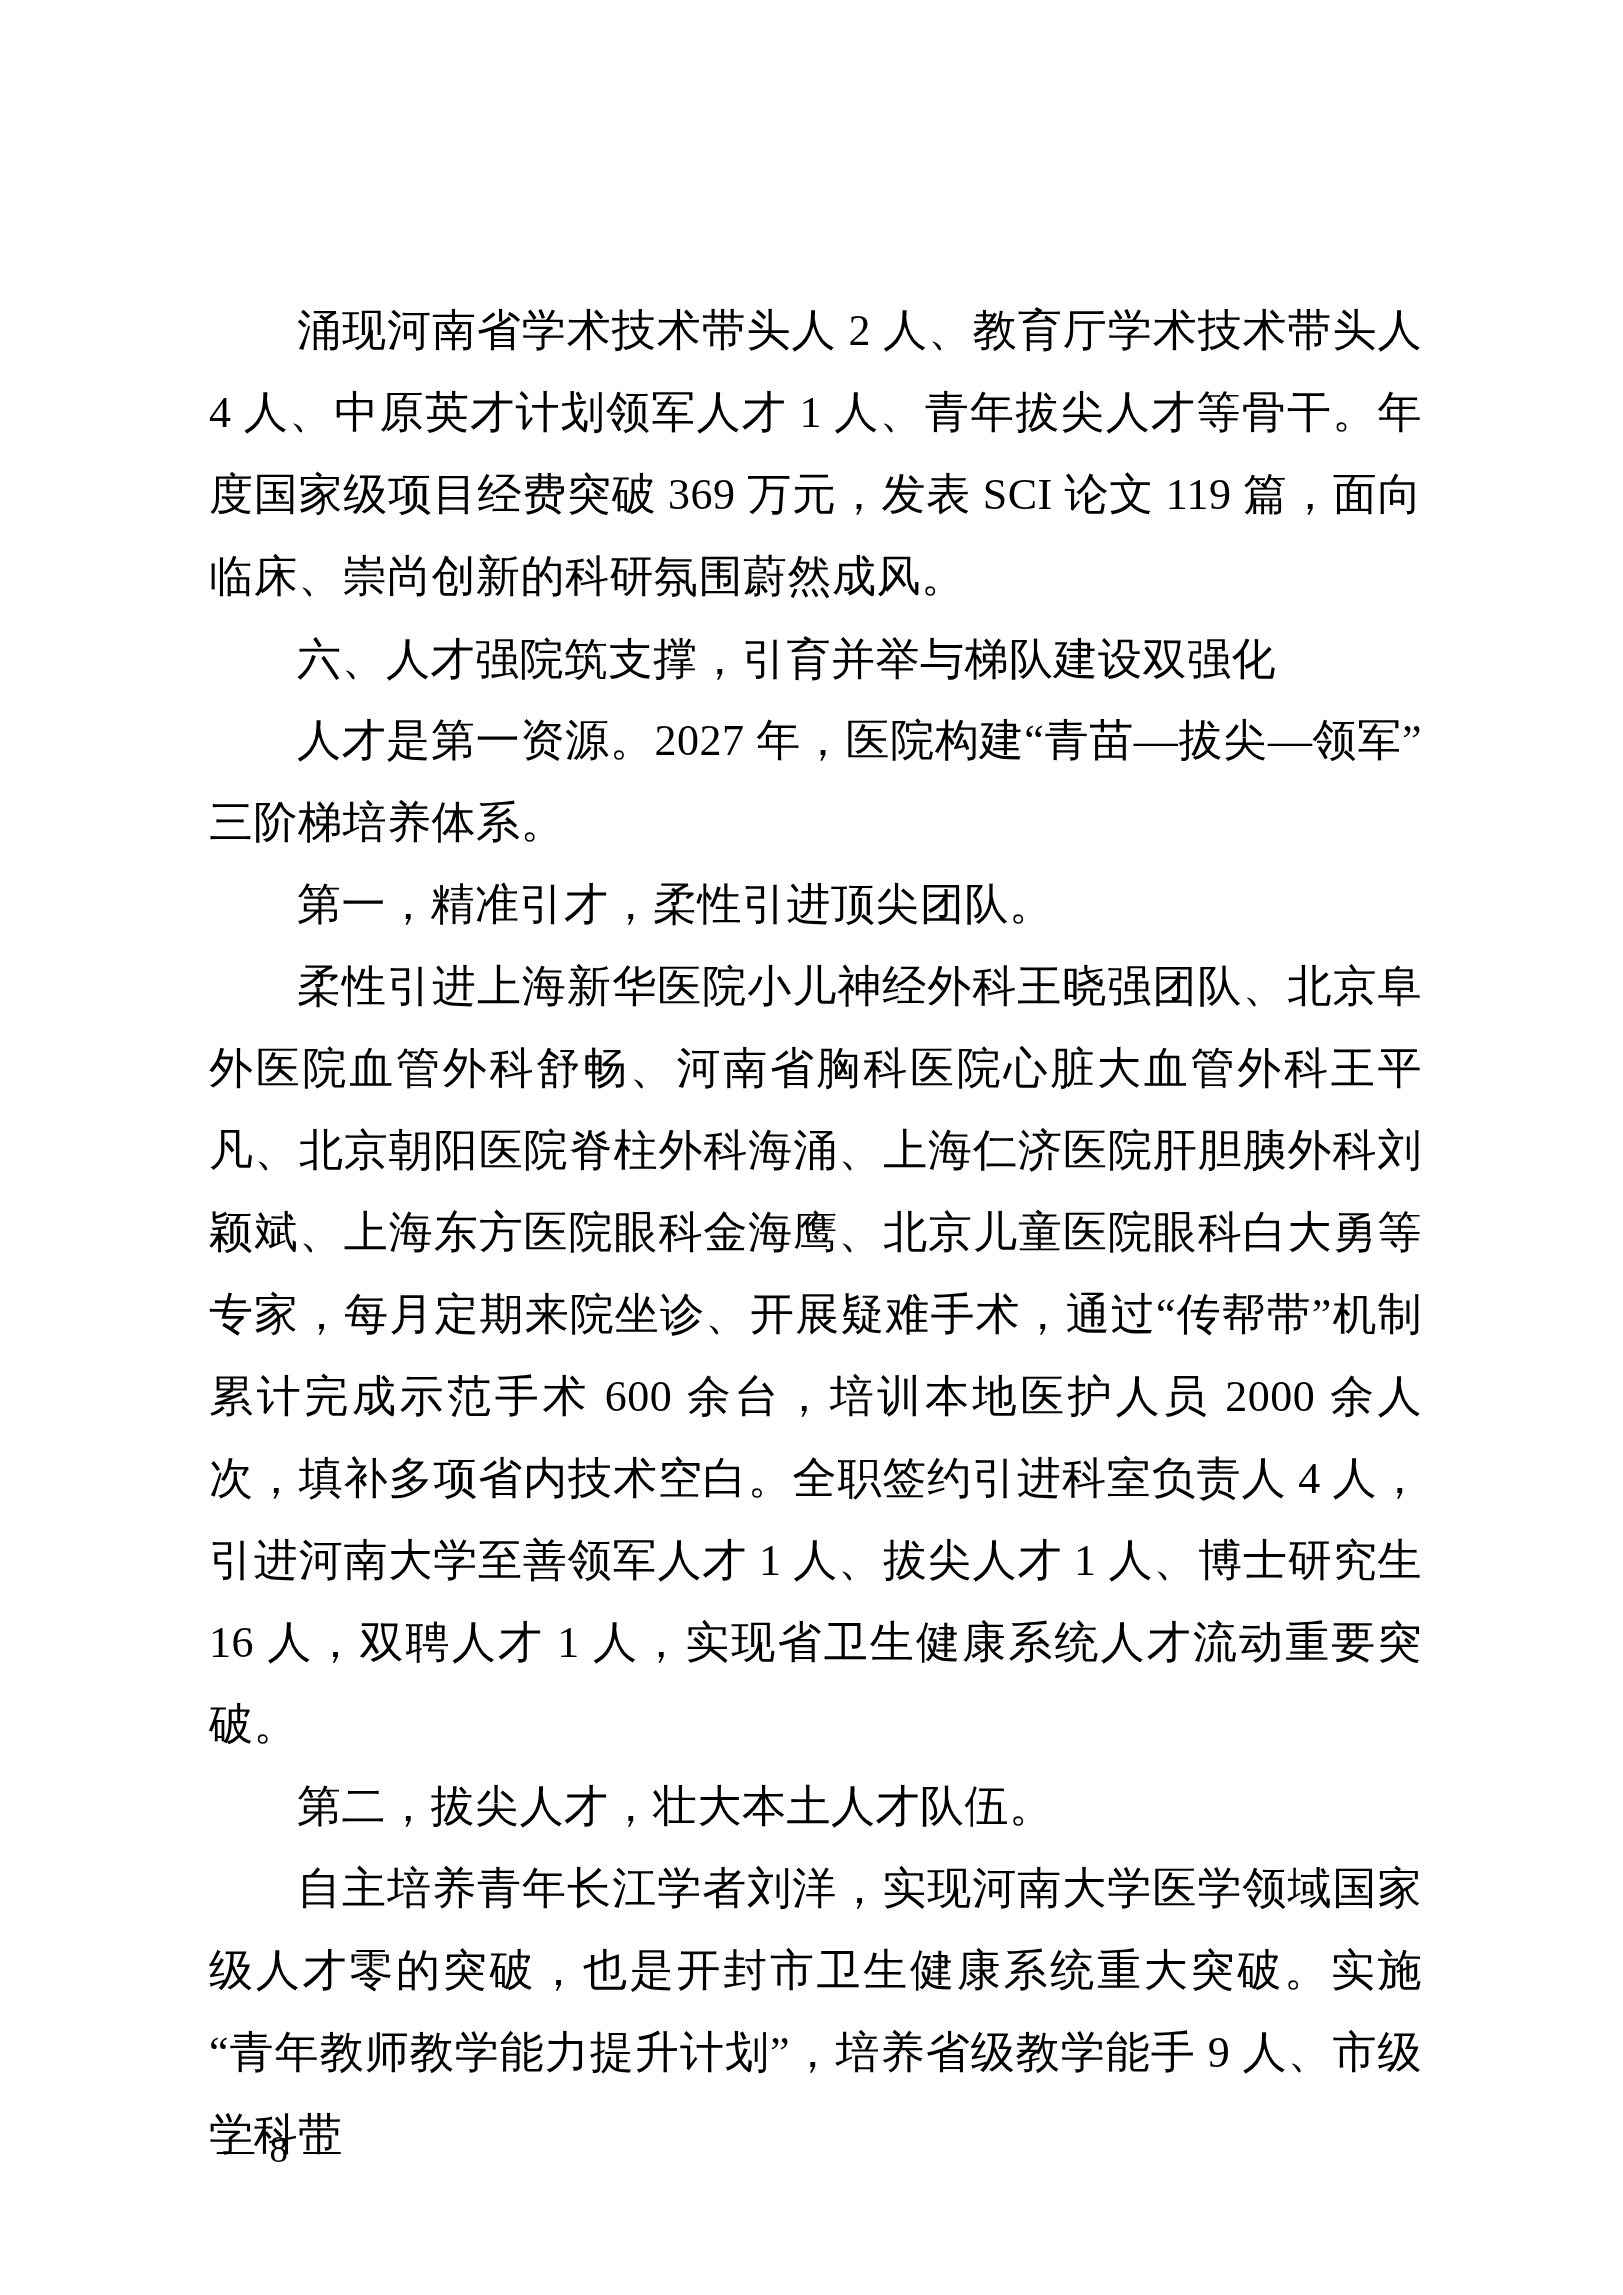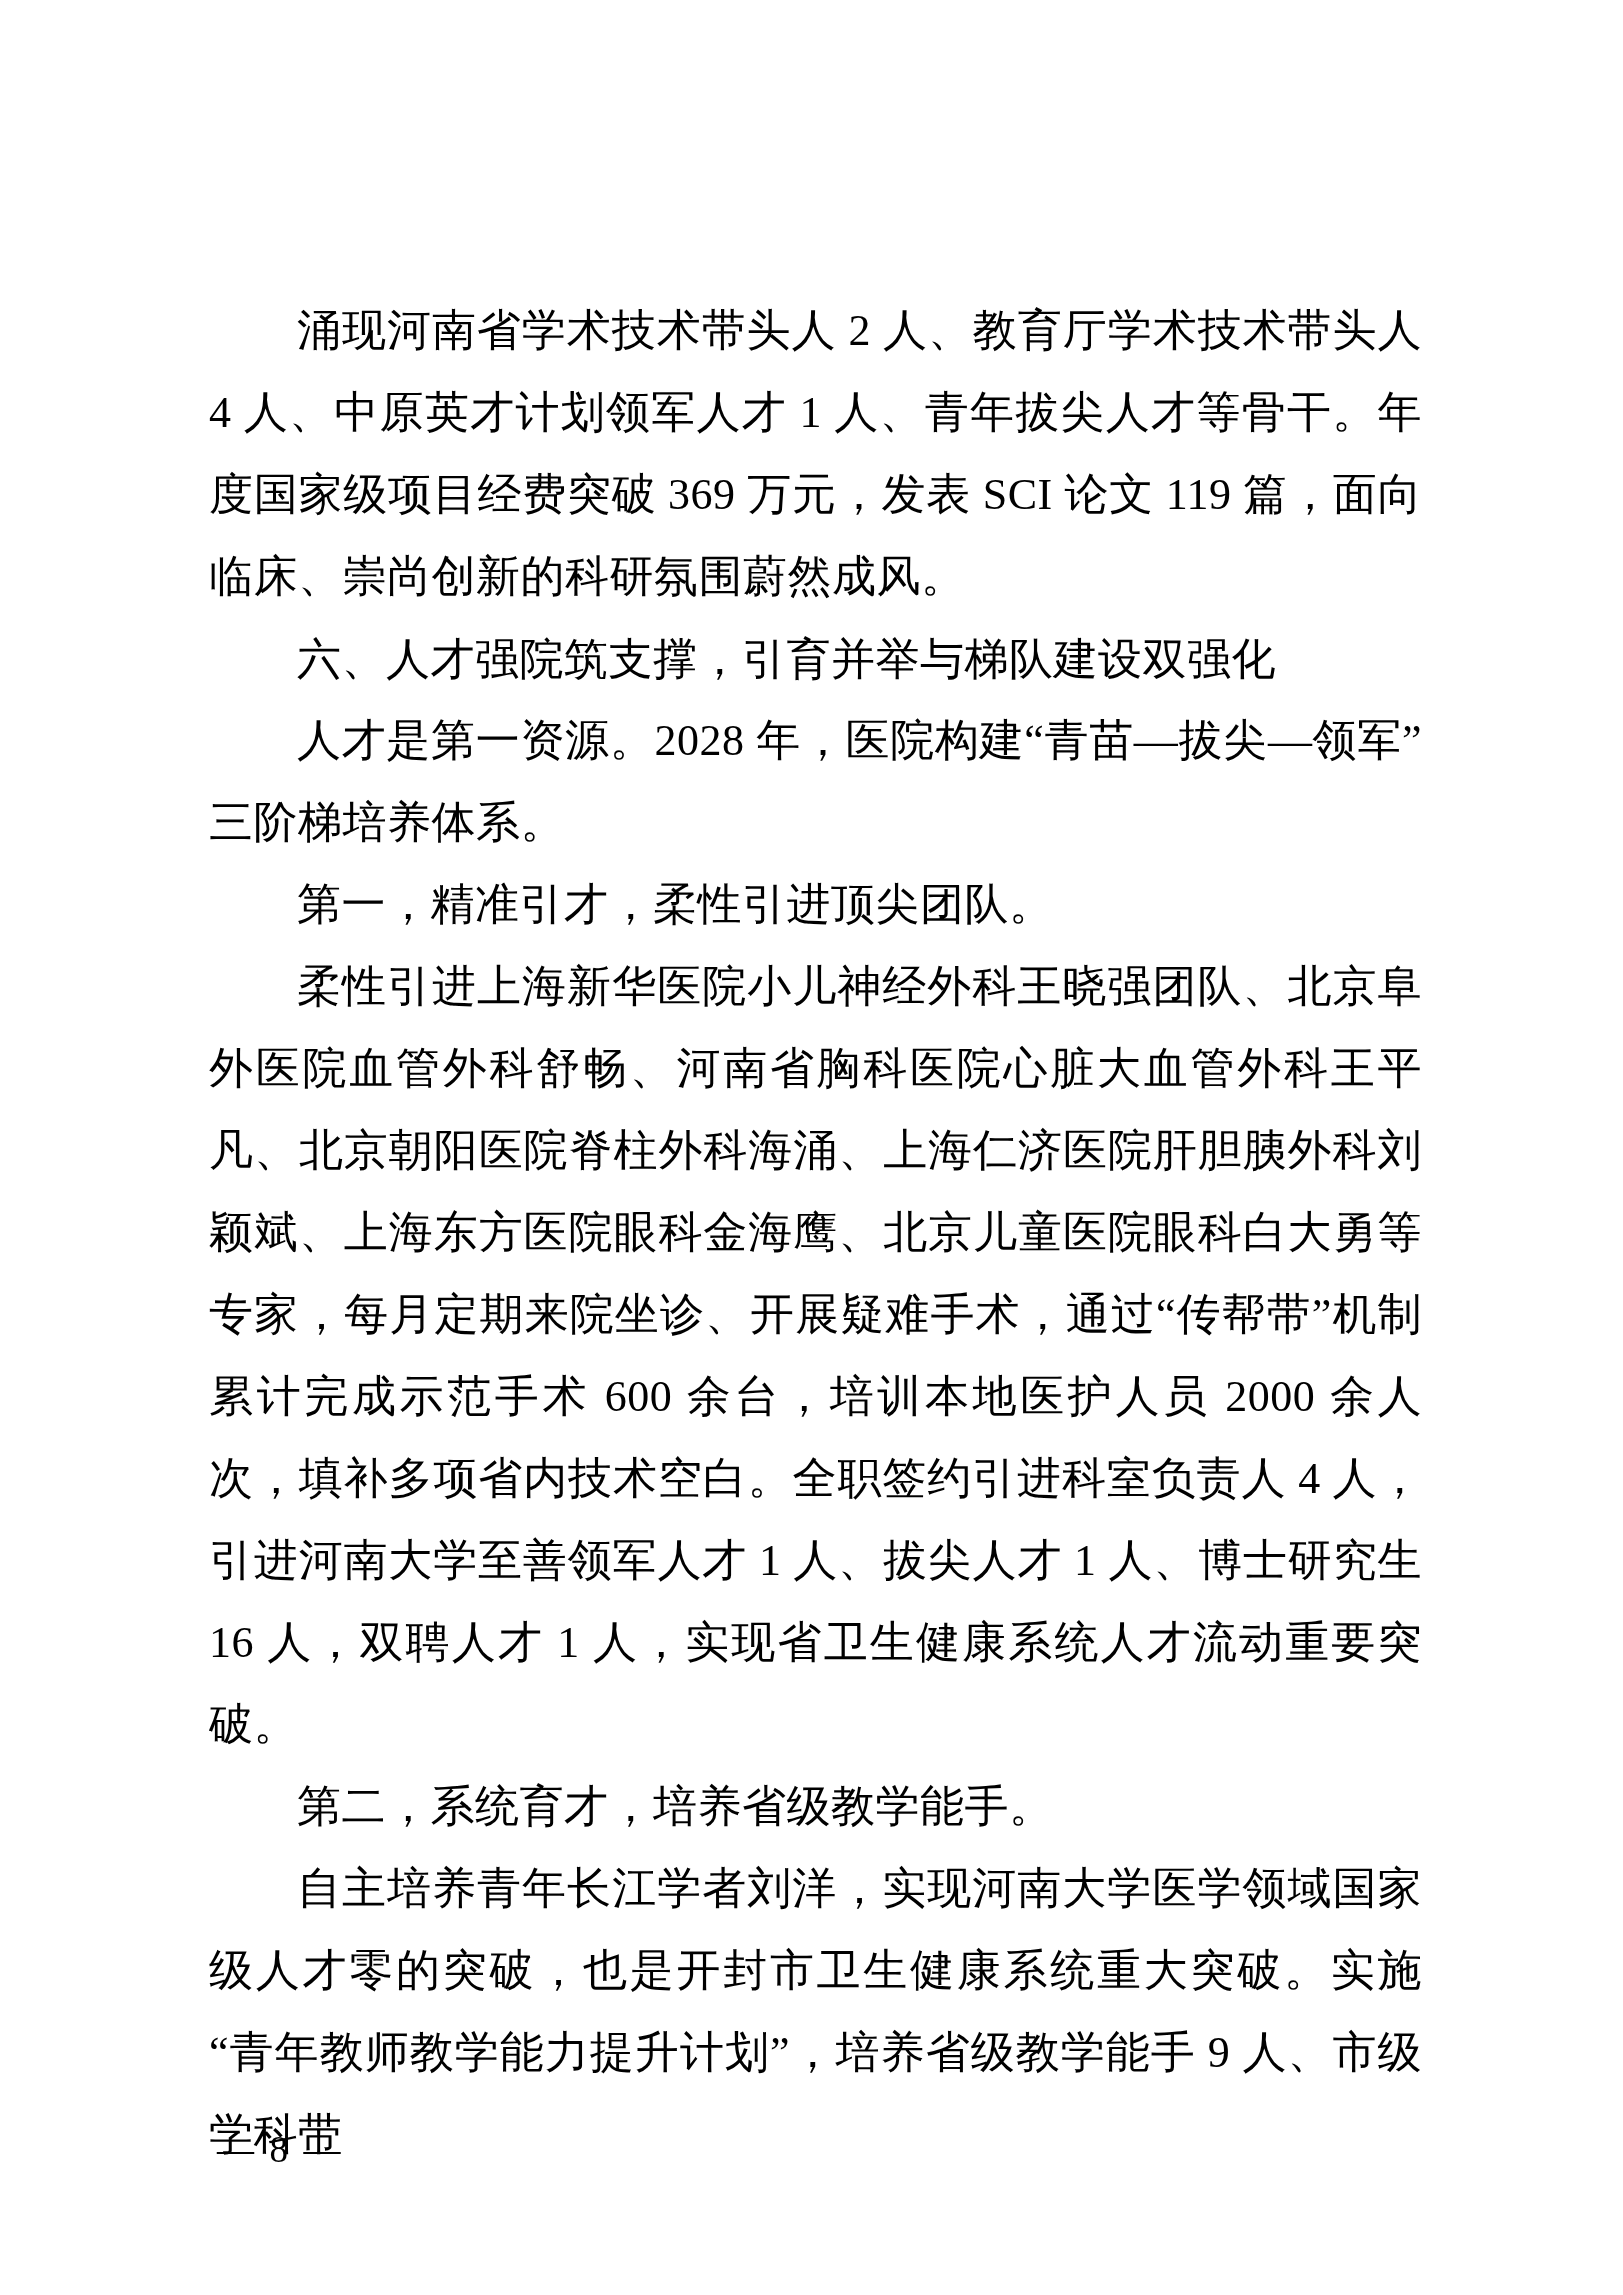--- a/index.html
+++ b/index.html
@@ -55,21 +55,21 @@
     white-space: nowrap;
   }
 </style>
 </head>
 <body>
 
 <div class="page">
   <div class="content">
     <p class="body">涌现河南省学术技术带头人 2 人、教育厅学术技术带头人 4 人、中原英才计划领军人才 1 人、青年拔尖人才等骨干。年度国家级项目经费突破 369 万元，发表 SCI 论文 119 篇，面向临床、崇尚创新的科研氛围蔚然成风。</p>
     <p class="heading">六、人才强院筑支撑，引育并举与梯队建设双强化</p>
-    <p class="body">人才是第一资源。2028 年，医院构建“青苗—拔尖—领军”三阶梯培养体系。</p>
+    <p class="body">人才是第一资源。2027 年，医院构建“青苗—拔尖—领军”三阶梯培养体系。</p>
     <p class="subheading">第一，精准引才，柔性引进顶尖团队。</p>
     <p class="body">柔性引进上海新华医院小儿神经外科王晓强团队、北京阜外医院血管外科舒畅、河南省胸科医院心脏大血管外科王平凡、北京朝阳医院脊柱外科海涌、上海仁济医院肝胆胰外科刘颖斌、上海东方医院眼科金海鹰、北京儿童医院眼科白大勇等专家，每月定期来院坐诊、开展疑难手术，通过“传帮带”机制累计完成示范手术 600 余台，培训本地医护人员 2000 余人次，填补多项省内技术空白。全职签约引进科室负责人 4 人，引进河南大学至善领军人才 1 人、拔尖人才 1 人、博士研究生 16 人，双聘人才 1 人，实现省卫生健康系统人才流动重要突破。</p>
-    <p class="subheading">第二，系统育才，培养省级教学能手。</p>
+    <p class="subheading">第二，拔尖人才，壮大本土人才队伍。</p>
     <p class="body">自主培养青年长江学者刘洋，实现河南大学医学领域国家级人才零的突破，也是开封市卫生健康系统重大突破。实施“青年教师教学能力提升计划”，培养省级教学能手 9 人、市级学科带</p>
   </div>
   <div class="footer">— 8 —</div>
 </div>
 
 
 </body></html>

